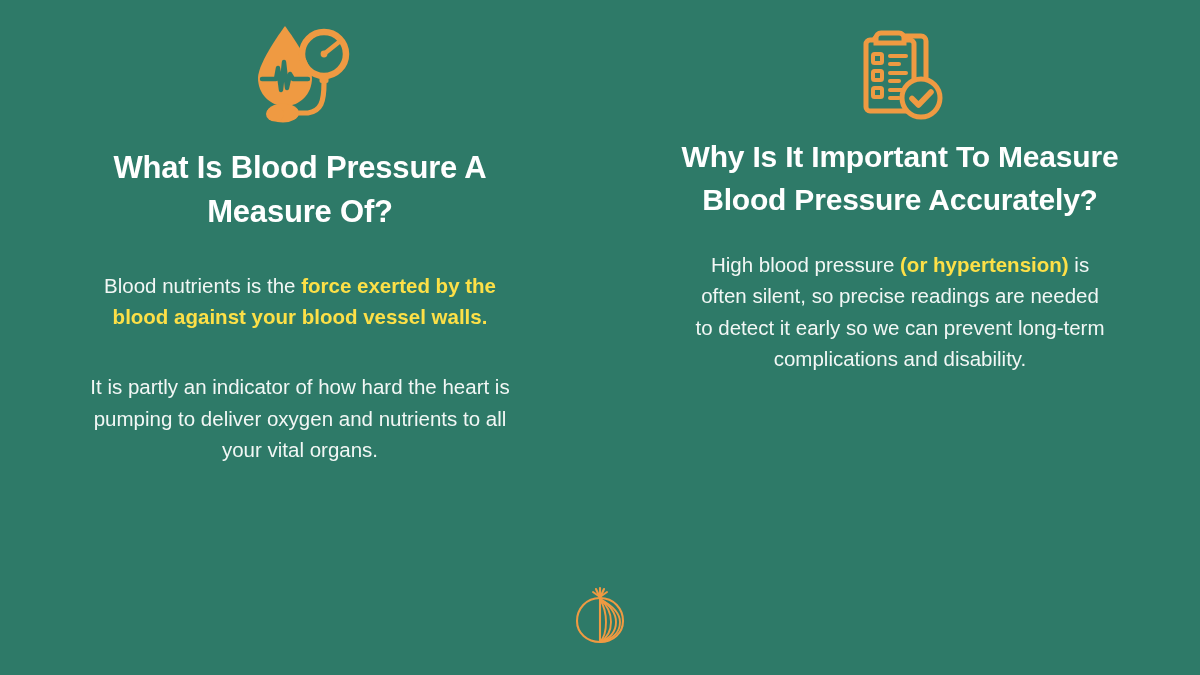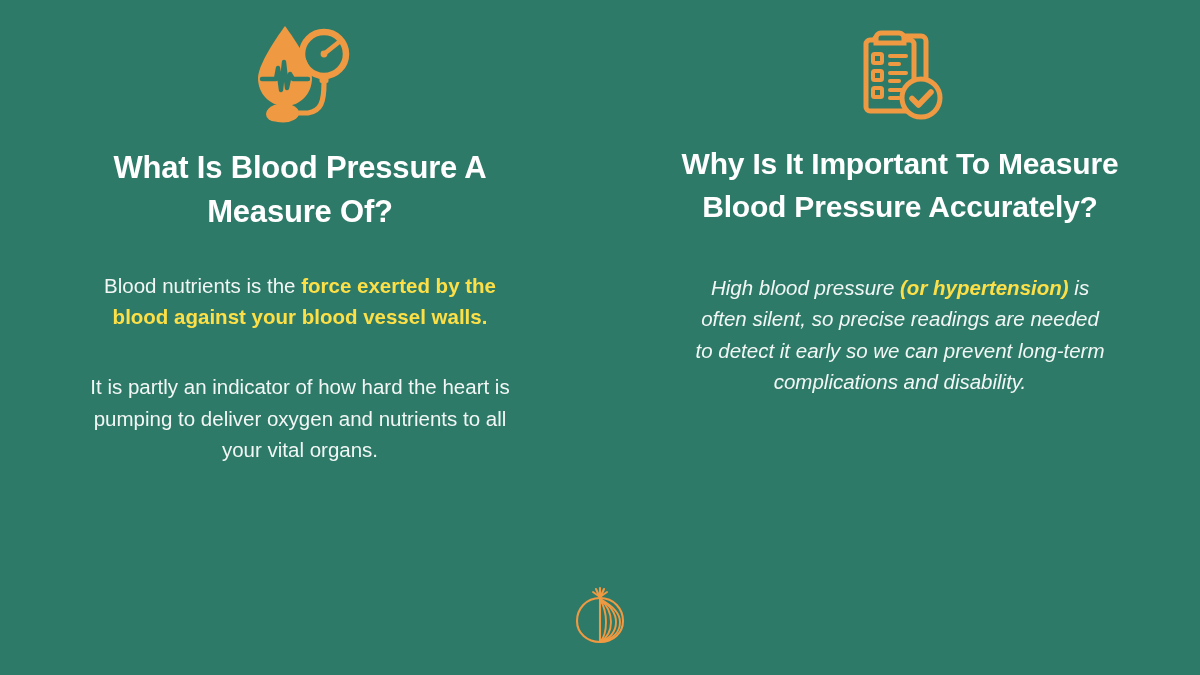--- a/index.html
+++ b/index.html
@@ -45,32 +45,32 @@
   .heading {
     color:#ffffff;
     font-weight:bold;
     text-align:center;
     letter-spacing:-0.2px;
     font-size:31px;
     line-height:1.42;
     width:470px;
   }
   .col-left .heading { margin-top:18px; }
-  .col-right .heading { margin-top:15px; font-size:30px; width:450px; }
+  .col-right .heading { margin-top:8px; font-size:30px; width:450px; }
 
   .body-block {
     text-align:center;
     color:#f2f7f5;
     font-size:20.5px;
     line-height:1.52;
     width:420px;
   }
   .col-left .p1 { margin-top:36px; }
   .col-left .p2 { margin-top:39px; }
-  .col-right .p1 { margin-top:44px; width:410px;font-style:italic; }
+  .col-right .p1 { margin-top:28px; width:410px; }
 
   .hl {
     color:#fde047;
     font-weight:bold;
   }
 
   
   .logo {
     position:absolute;
     left:572px;

